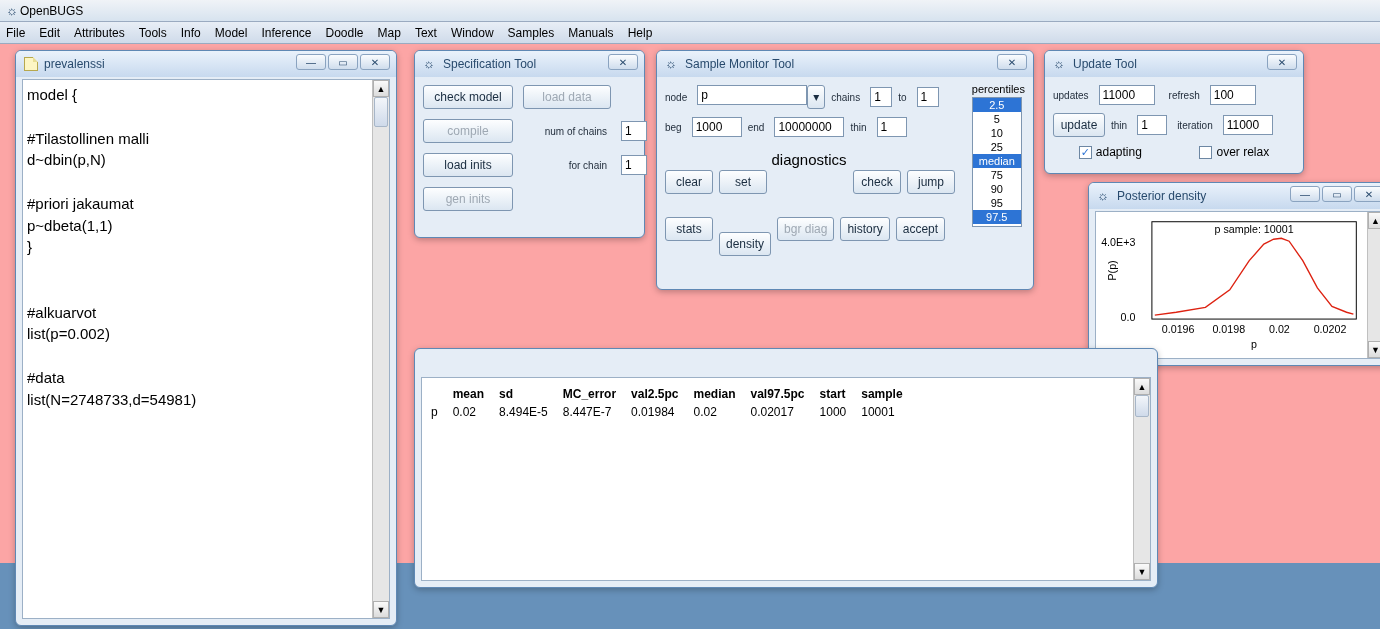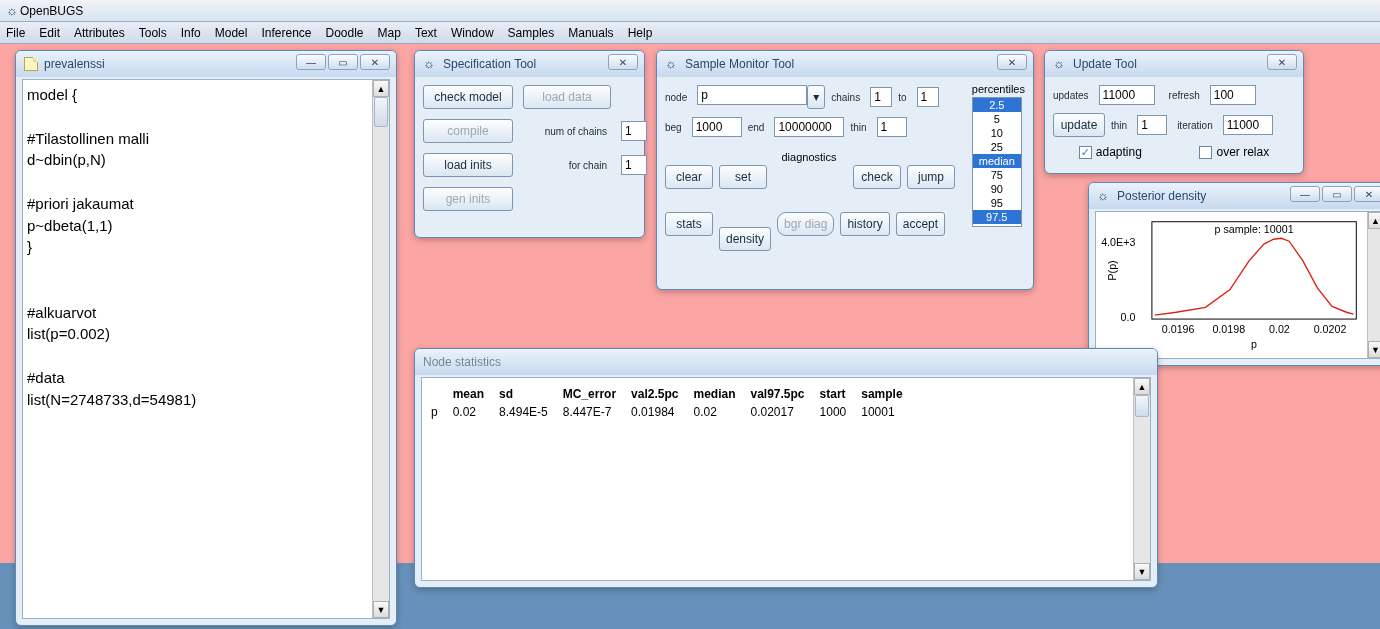--- a/index.html
+++ b/index.html
@@ -176,34 +176,34 @@
       <div class="row">
         <label class="ob">beg</label>
         <input class="ob" style="width: 50px;" value="1000">
         <label class="ob">end</label>
         <input class="ob" style="width: 70px;" value="10000000">
         <label class="ob">thin</label>
         <input class="ob" style="width: 30px;" value="1">
       </div>
 
       <div class="row" style="justify-content:center; margin-top:14px; margin-bottom:2px; width:280px;">
-        <span style="font-size:11px;margin-left:8px;">diagnostics</span>
+        <span style="font-size:15px;margin-left:8px;">diagnostics</span>
       </div>
 
       <div class="row" style="width:290px;">
         <button class="ob" style="min-width:48px;">clear</button>
         <button class="ob" style="min-width:48px;">set</button>
         <span style="flex:1"></span>
         <button class="ob" style="min-width:48px;">check</button>
         <button class="ob" style="min-width:48px;">jump</button>
       </div>
       <div class="row" style="width:290px;">
         <button class="ob" style="min-width:48px;">stats</button>
         <button class="ob" style="min-width:48px;margin-top:30px;">density</button>
-        <button class="ob disabled" style="min-width:52px;border-radius:9px;">bgr diag</button>
+        <button class="ob disabled" style="min-width:52px;">bgr diag</button>
         <button class="ob" style="min-width:48px;">history</button>
         <button class="ob" style="min-width:48px;">accept</button>
       </div>
     </div>
   </div>
 
   <div class="win" style="left:1044px; top:6px; width:260px; height:124px;">
     <div class="wtitle">
       <span class="sun"></span>
       <span>Update Tool</span>
@@ -266,23 +266,20 @@
         <path d="M58,106 L80,103 L110,98 L135,80 L155,50 L170,33 L180,28 L188,27 L196,30 L210,50 L225,78 L240,97 L255,103 L262,105" fill="none" stroke="#d21" stroke-width="1.4"></path>
       </svg>
       <div class="scrollbar-v" style="width:16px;">
         <div class="sb-btn">▲</div>
         <div class="sb-btn" style="position:absolute; bottom:0; left:0; right:0;">▼</div>
       </div>
     </div>
   </div>
 
   <div class="win" style="left:414px; top:304px; width:744px; height:240px;">
-    <div class="wtitle" style="color:#7a8694;">
-      <span>Node statistics</span>
-    </div>
     <div class="stats-body">
       <table class="stats-table">
         <thead>
             <tr id="stats-head">
               <th></th>
               <th>mean</th>
               <th>sd</th>
               <th>MC_error</th>
               <th>val2.5pc</th>
               <th>median</th>

